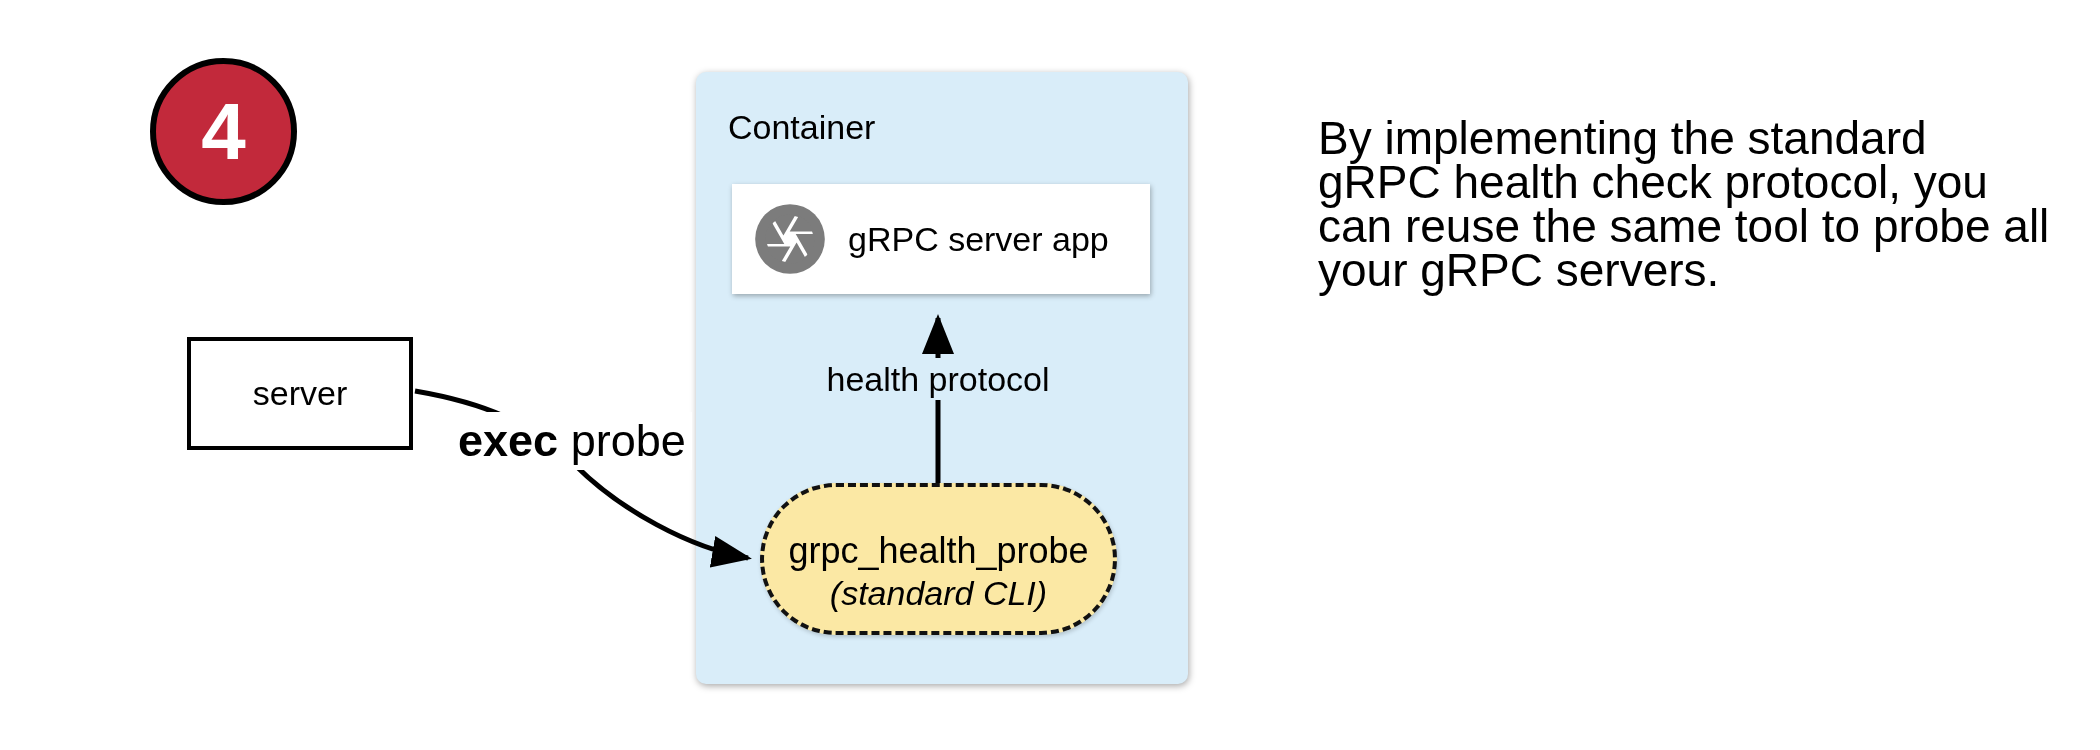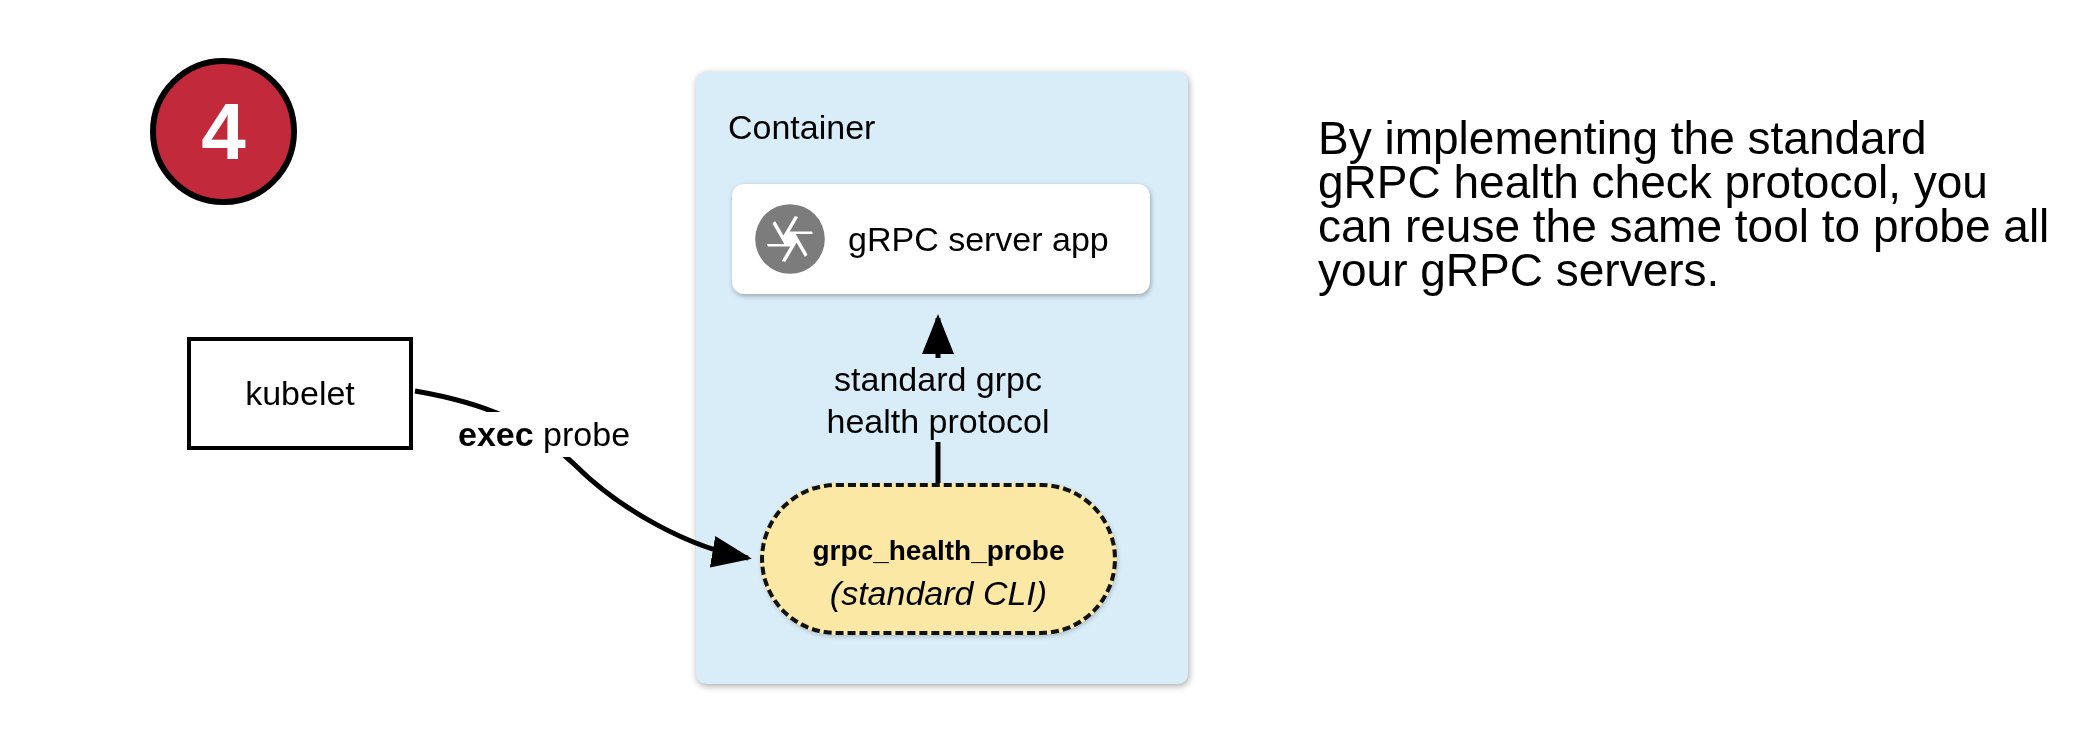--- a/index.html
+++ b/index.html
@@ -33,39 +33,39 @@
   .kubelet-box{
     position:absolute;left:187px;top:337px;width:226px;height:113px;
     background:#fff;border:4px solid #000;box-sizing:border-box;
     display:flex;align-items:center;justify-content:center;
     font-size:34px;z-index:3;
   }
   
   .exec-label{
     position:absolute;left:452px;top:412px;
     background:#fff;padding:3px 6px;
-    font-size:34px;z-index:3;white-space:nowrap;
+    font-size:45px;z-index:3;white-space:nowrap;
   }
   .exec-label b{font-weight:bold;}
   
   .container-box{
     position:absolute;left:696px;top:72px;width:492px;height:612px;
     background:var(--container-blue,#D9EDF9);
     border-radius:10px;
     box-shadow:1px 2px 7px rgba(0,0,0,0.35);
     z-index:1;
   }
   .container-title{
     position:absolute;left:728px;top:108px;
     font-size:34px;z-index:3;
   }
   
   .server-box{
     position:absolute;left:732px;top:184px;width:418px;height:110px;
-    background:#fff;border-radius:12px;
+    background:#fff;border-radius:0;
     box-shadow:1px 2px 5px rgba(0,0,0,0.3);
     display:flex;align-items:center;gap:20px;
     padding-left:20px;box-sizing:border-box;
     font-size:34px;z-index:3;
   }
   .shutter-icon{flex:0 0 auto;display:block;}
   
   .protocol-label{
     position:absolute;left:778px;top:358px;width:320px;
     background:var(--container-blue,#D9EDF9);
@@ -75,21 +75,21 @@
   
   .probe-pill{
     position:absolute;left:760px;top:483px;width:357px;height:152px;
     background:var(--probe-yellow,#FBE8A4);
     border:4px dashed #111;border-radius:80px;
     box-sizing:border-box;
     display:flex;flex-direction:column;align-items:center;justify-content:center;
     z-index:3;
     box-shadow:1px 2px 4px rgba(0,0,0,0.18);
   }
-  .pill-title{font-size:28px;font-weight:bold;line-height:44px;margin-top:24px;}
+  .pill-title{font-size:36px;font-weight:normal;line-height:44px;margin-top:24px;}
   .pill-sub{font-size:34px;line-height:40px;font-style:italic;}
   
   .note{
     position:absolute;left:1318px;top:116px;
     font-size:46px;line-height:44px;z-index:3;
   }
 </style>
 </head>
 <body>
 
@@ -107,21 +107,21 @@
     <path d="M 415 391 C 485 403 530 422 575 465 C 620 510 690 548 748 558" fill="none" stroke="#000" stroke-width="5" marker-end="url(#arrow)"></path>
 
     <path d="M 938 487 L 938 318" fill="none" stroke="#000" stroke-width="5" marker-end="url(#arrow)"></path>
   </svg>
 
   <div class="step-badge">
     <span>4</span>
   </div>
 
   <div class="kubelet-box">
-    <span>kubelet</span>
+    <span>server</span>
   </div>
 
   <div class="exec-label">
     <b>exec</b>
     <span>probe</span>
   </div>
 
   <div class="container-title">Container</div>
 
   <div class="server-box">
@@ -129,21 +129,20 @@
       <circle cx="12" cy="12" r="11" fill="var(--icon-gray,#7C7C7C)"></circle>
       <circle cx="12" cy="12" r="7.4" fill="#fff"></circle>
       <g transform="translate(12,12) scale(0.78) translate(-12,-12)" fill="var(--icon-gray,#7C7C7C)">
         <path d="M9.4 10.5l4.77-8.26C13.47 2.09 12.75 2 12 2c-2.4 0-4.6.85-6.32 2.25l3.66 6.35.06-.1zM21.54 9c-.92-2.92-3.15-5.26-6-6.34L11.88 9h9.66zm.26 1h-7.49l.29.5 4.76 8.25C21 16.97 22 14.61 22 12c0-.69-.07-1.36-.2-2zM8.54 12l-3.9-6.75C3.01 7.03 2 9.39 2 12c0 .69.07 1.36.2 2h7.49l-1.15-2zm-6.08 3c.92 2.92 3.15 5.26 6 6.34L12.12 15H2.46zm11.27 0l-3.9 6.76c.7.15 1.42.24 2.17.24 2.4 0 4.6-.85 6.32-2.25l-3.66-6.35-.93 1.6z"></path>
       </g>
     </svg>
     <span>gRPC server app</span>
   </div>
 
   <div class="protocol-label">
-    <div>standard grpc</div>
     <div>health protocol</div>
   </div>
 
   <div class="probe-pill">
     <div class="pill-title">grpc_health_probe</div>
     <div class="pill-sub">(standard CLI)</div>
   </div>
 
   <div class="note">
     <div>By implementing the standard</div>

